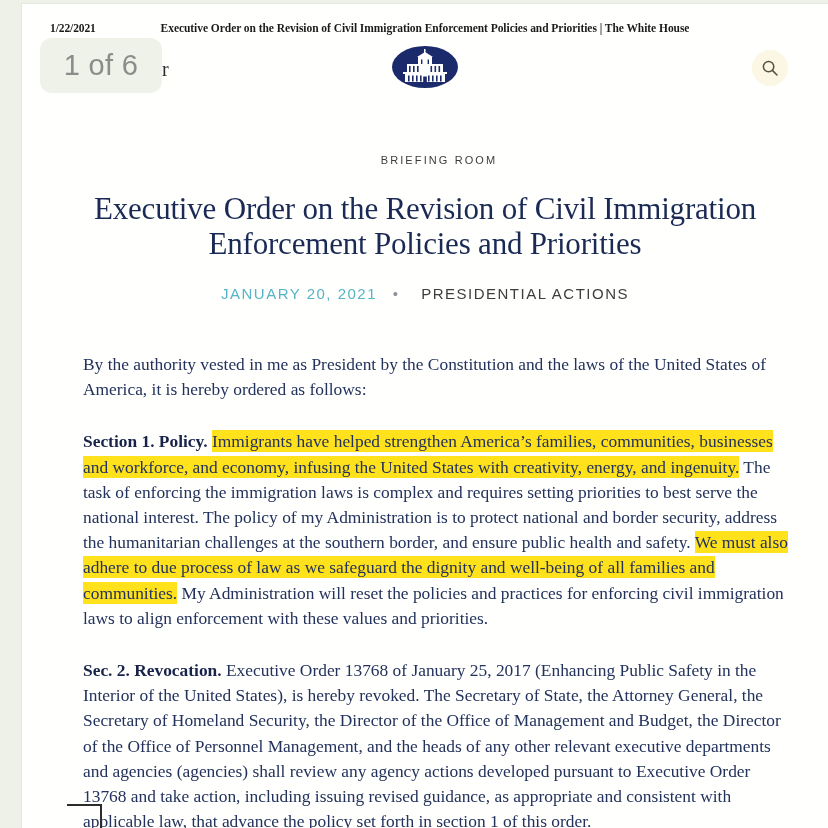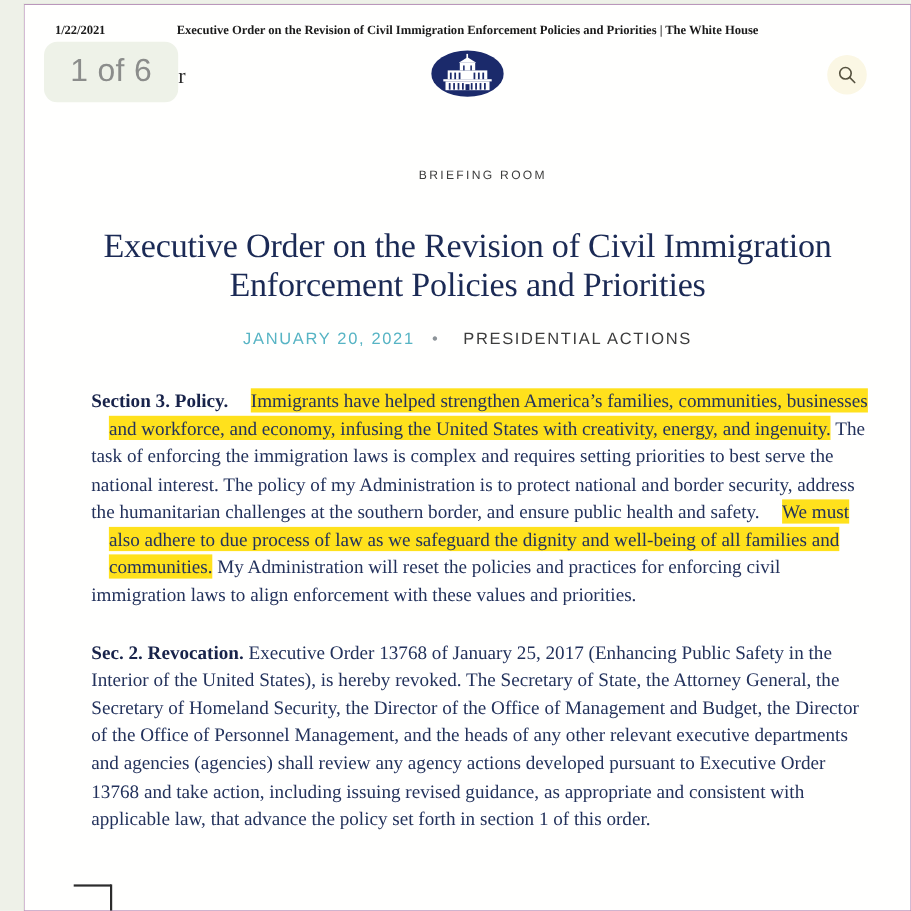--- a/index.html
+++ b/index.html
@@ -135,21 +135,21 @@
     top: 150px;
     left: 0;
     right: 0;
   }
   .kicker {
     text-align: center;
     font-family: "Liberation Sans", sans-serif;
     font-size: 11px;
     letter-spacing: 2.1px;
     color: #3d3d3d;
-    margin: 0 0 41px 0;
+    margin: 0 0 26px 0;
     padding-left: 28px;
   }
   .headline {
     margin: 0 auto;
     width: 680px;
     text-align: center;
     font-family: "Liberation Serif", serif;
     font-size: 31px;
     line-height: 1.12;
     color: #1b2a55;
@@ -180,21 +180,20 @@
     text-align: left;
   }
   .body p { margin: 0 0 27px 0; }
   .body p:last-child { margin-bottom: 0; }
   .lead-label { font-weight: 700; color: #18234a; }
   mark.hl {
     background: #ffe11c;
     color: #23325c;
     padding: 1px 0;
     box-decoration-break: clone;
-    margin-left: 16px;
     -webkit-box-decoration-break: clone;
   }
 
   
   .sel-artifact {
     position: absolute;
     left: 45px;
     bottom: 0;
     width: 42px;
     height: 38px;
@@ -282,23 +281,26 @@
       <h1 class="headline">Executive Order on the Revision of Civil Immigration Enforcement Policies and Priorities</h1>
       <div class="meta">
         <span class="date">JANUARY 20, 2021</span>
         <span class="dot">•</span>
         <span class="cat">PRESIDENTIAL ACTIONS</span>
       </div>
     </div>
 
     <div class="body">
 
-
       <p>
-        <span class="lead-label">Section 3.  Policy.</span>
+        <span>By the authority vested in me as President by the Constitution and the laws of the United States of America, it is hereby ordered as follows:</span>
+      </p>
+
+      <p>
+        <span class="lead-label">Section 1.  Policy.</span>
         <mark class="hl">Immigrants have helped strengthen America’s families, communities, businesses and workforce, and economy, infusing the United States with creativity, energy, and ingenuity.</mark><span> The task of enforcing the immigration laws is complex and requires setting priorities to best serve the national interest.  The policy of my Administration is to protect national and border security, address the humanitarian challenges at the southern border, and ensure public health and safety. </span><mark class="hl">We must also adhere to due process of law as we safeguard the dignity and well-being of all families and communities.</mark><span> My Administration will reset the policies and practices for enforcing civil immigration laws to align enforcement with these values and priorities.</span>
       </p>
 
       <p>
         <span class="lead-label">Sec. 2.  Revocation.</span><span> Executive Order 13768 of January 25, 2017 (Enhancing Public Safety in the Interior of the United States), is hereby revoked.  The Secretary of State, the Attorney General, the Secretary of Homeland Security, the Director of the Office of Management and Budget, the Director of the Office of Personnel Management, and the heads of any other relevant executive departments and agencies (agencies) shall review any agency actions developed pursuant to Executive Order 13768 and take action, including issuing revised guidance, as appropriate and consistent with applicable law, that advance the policy set forth in section 1 of this order.</span>
       </p>
     </div>
 
     <div class="sel-artifact">
       <div class="h-line"></div>

